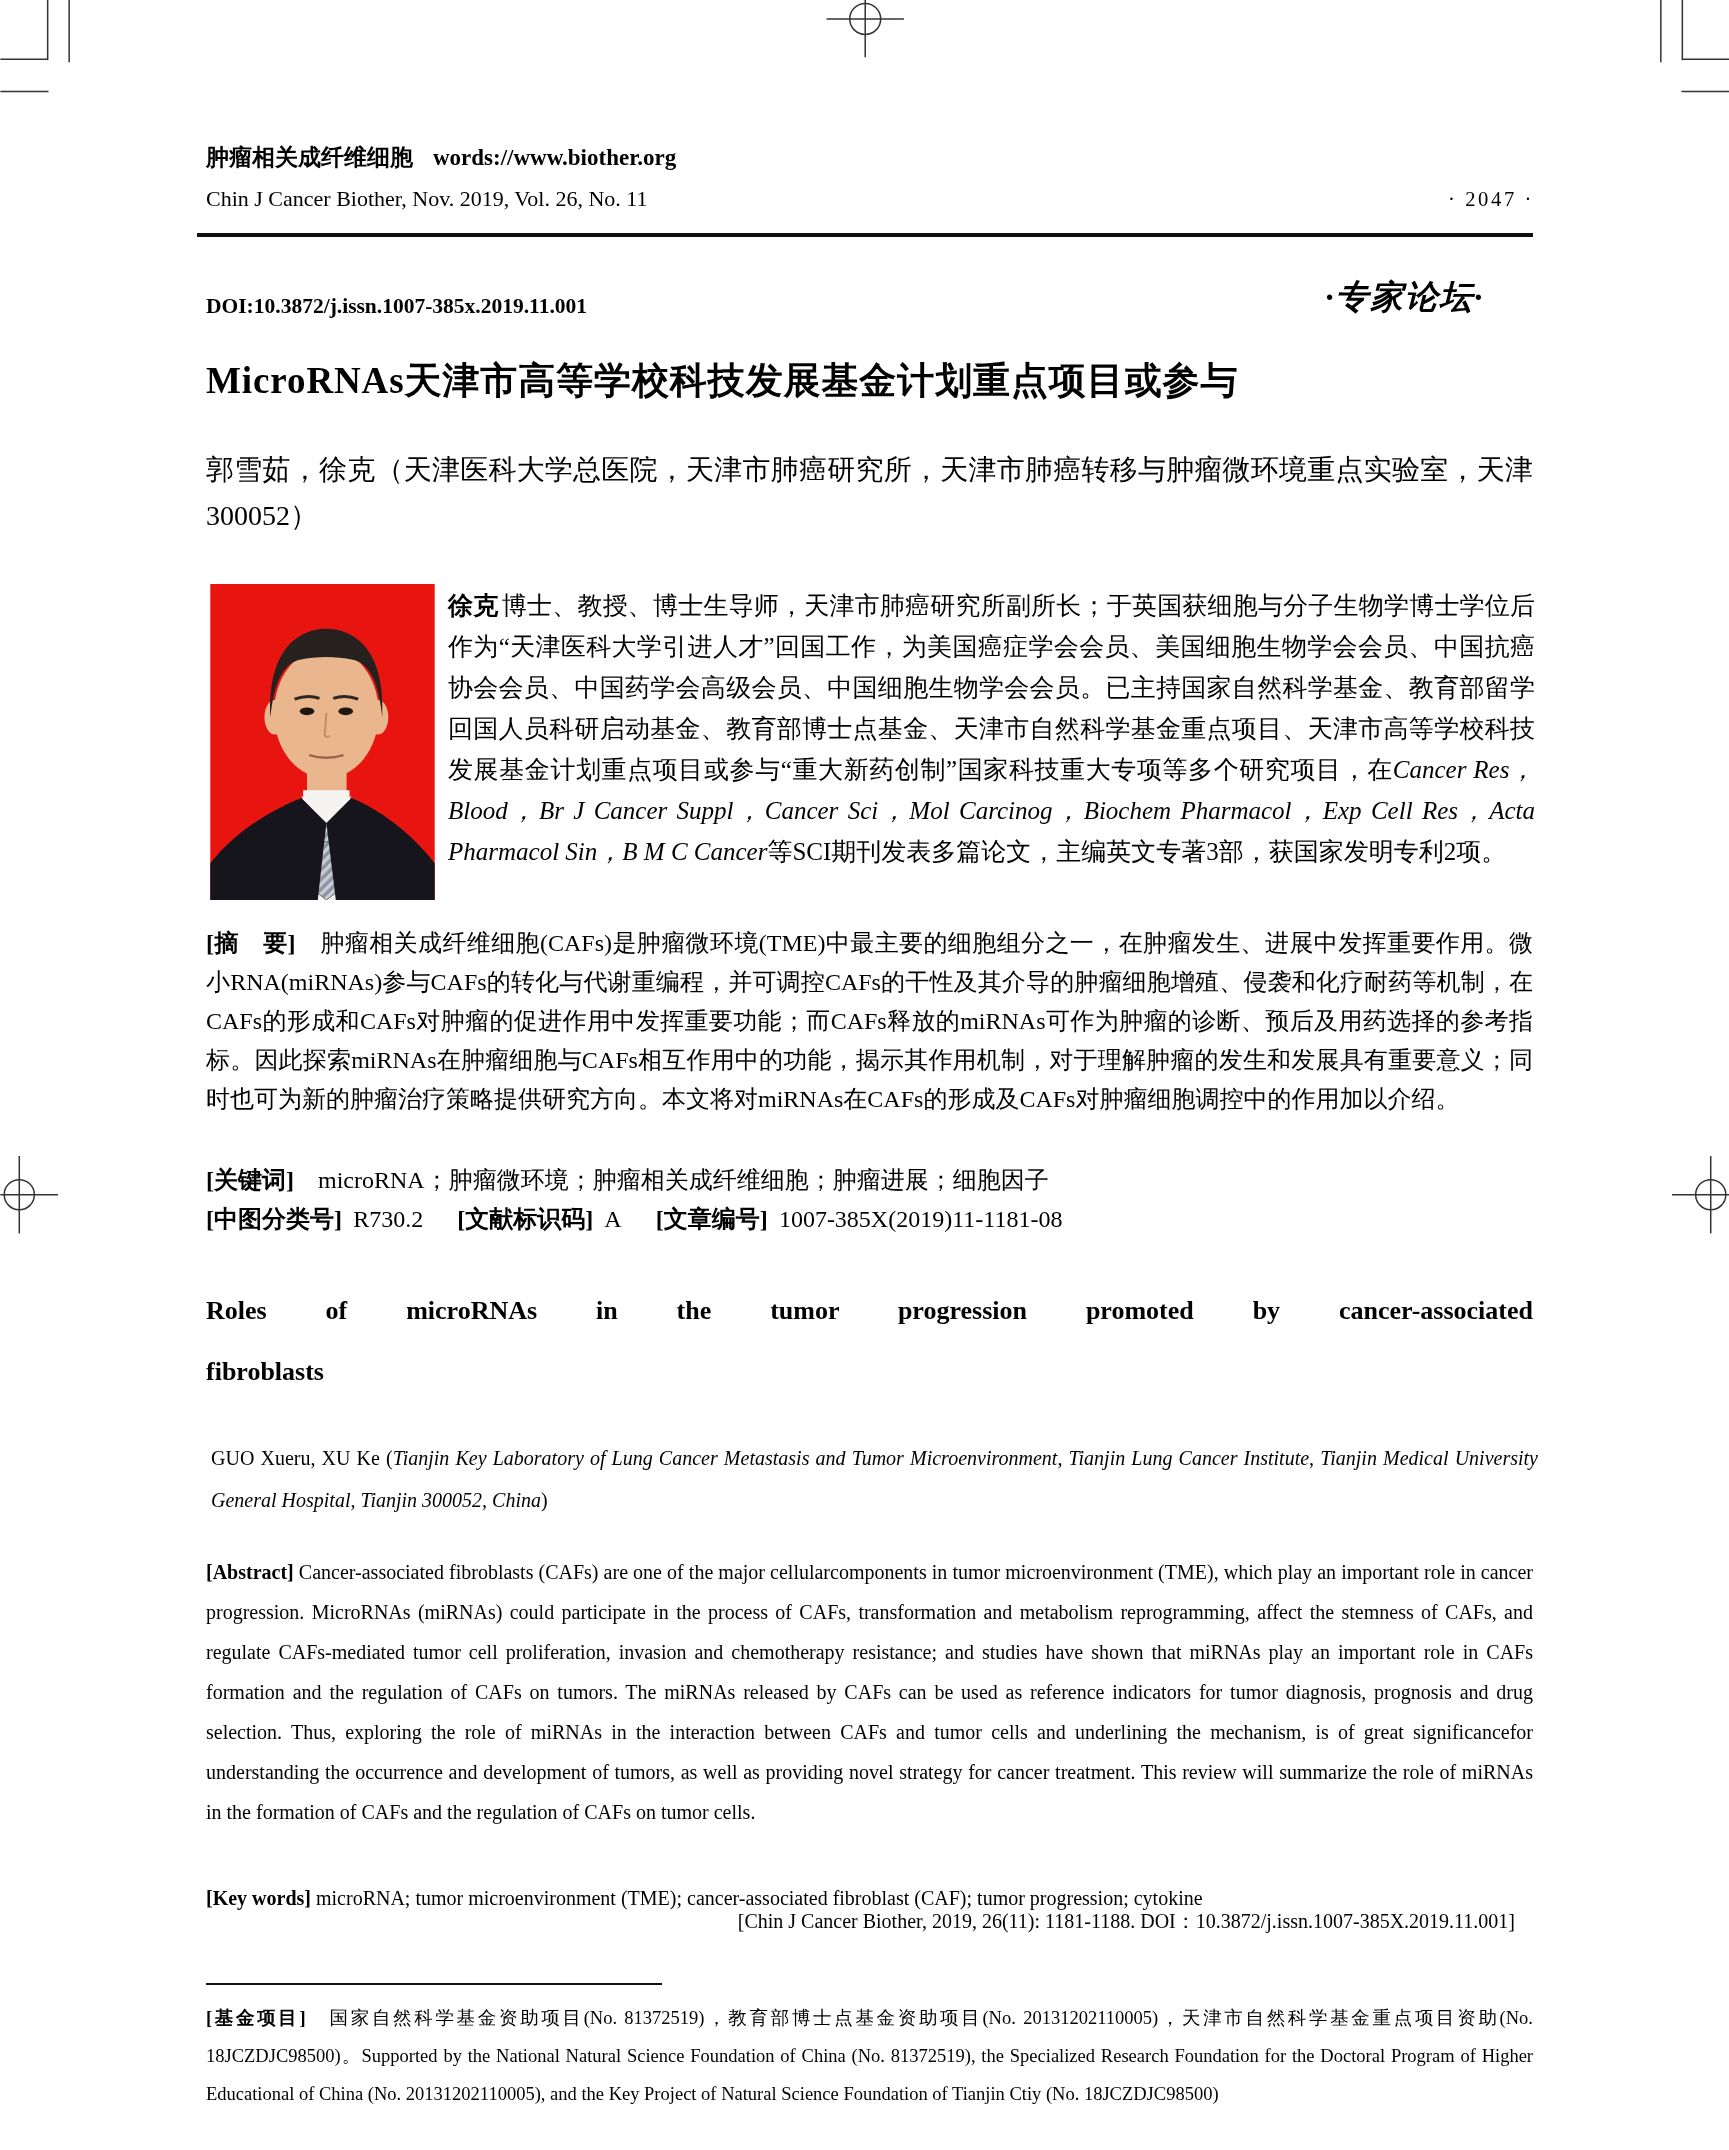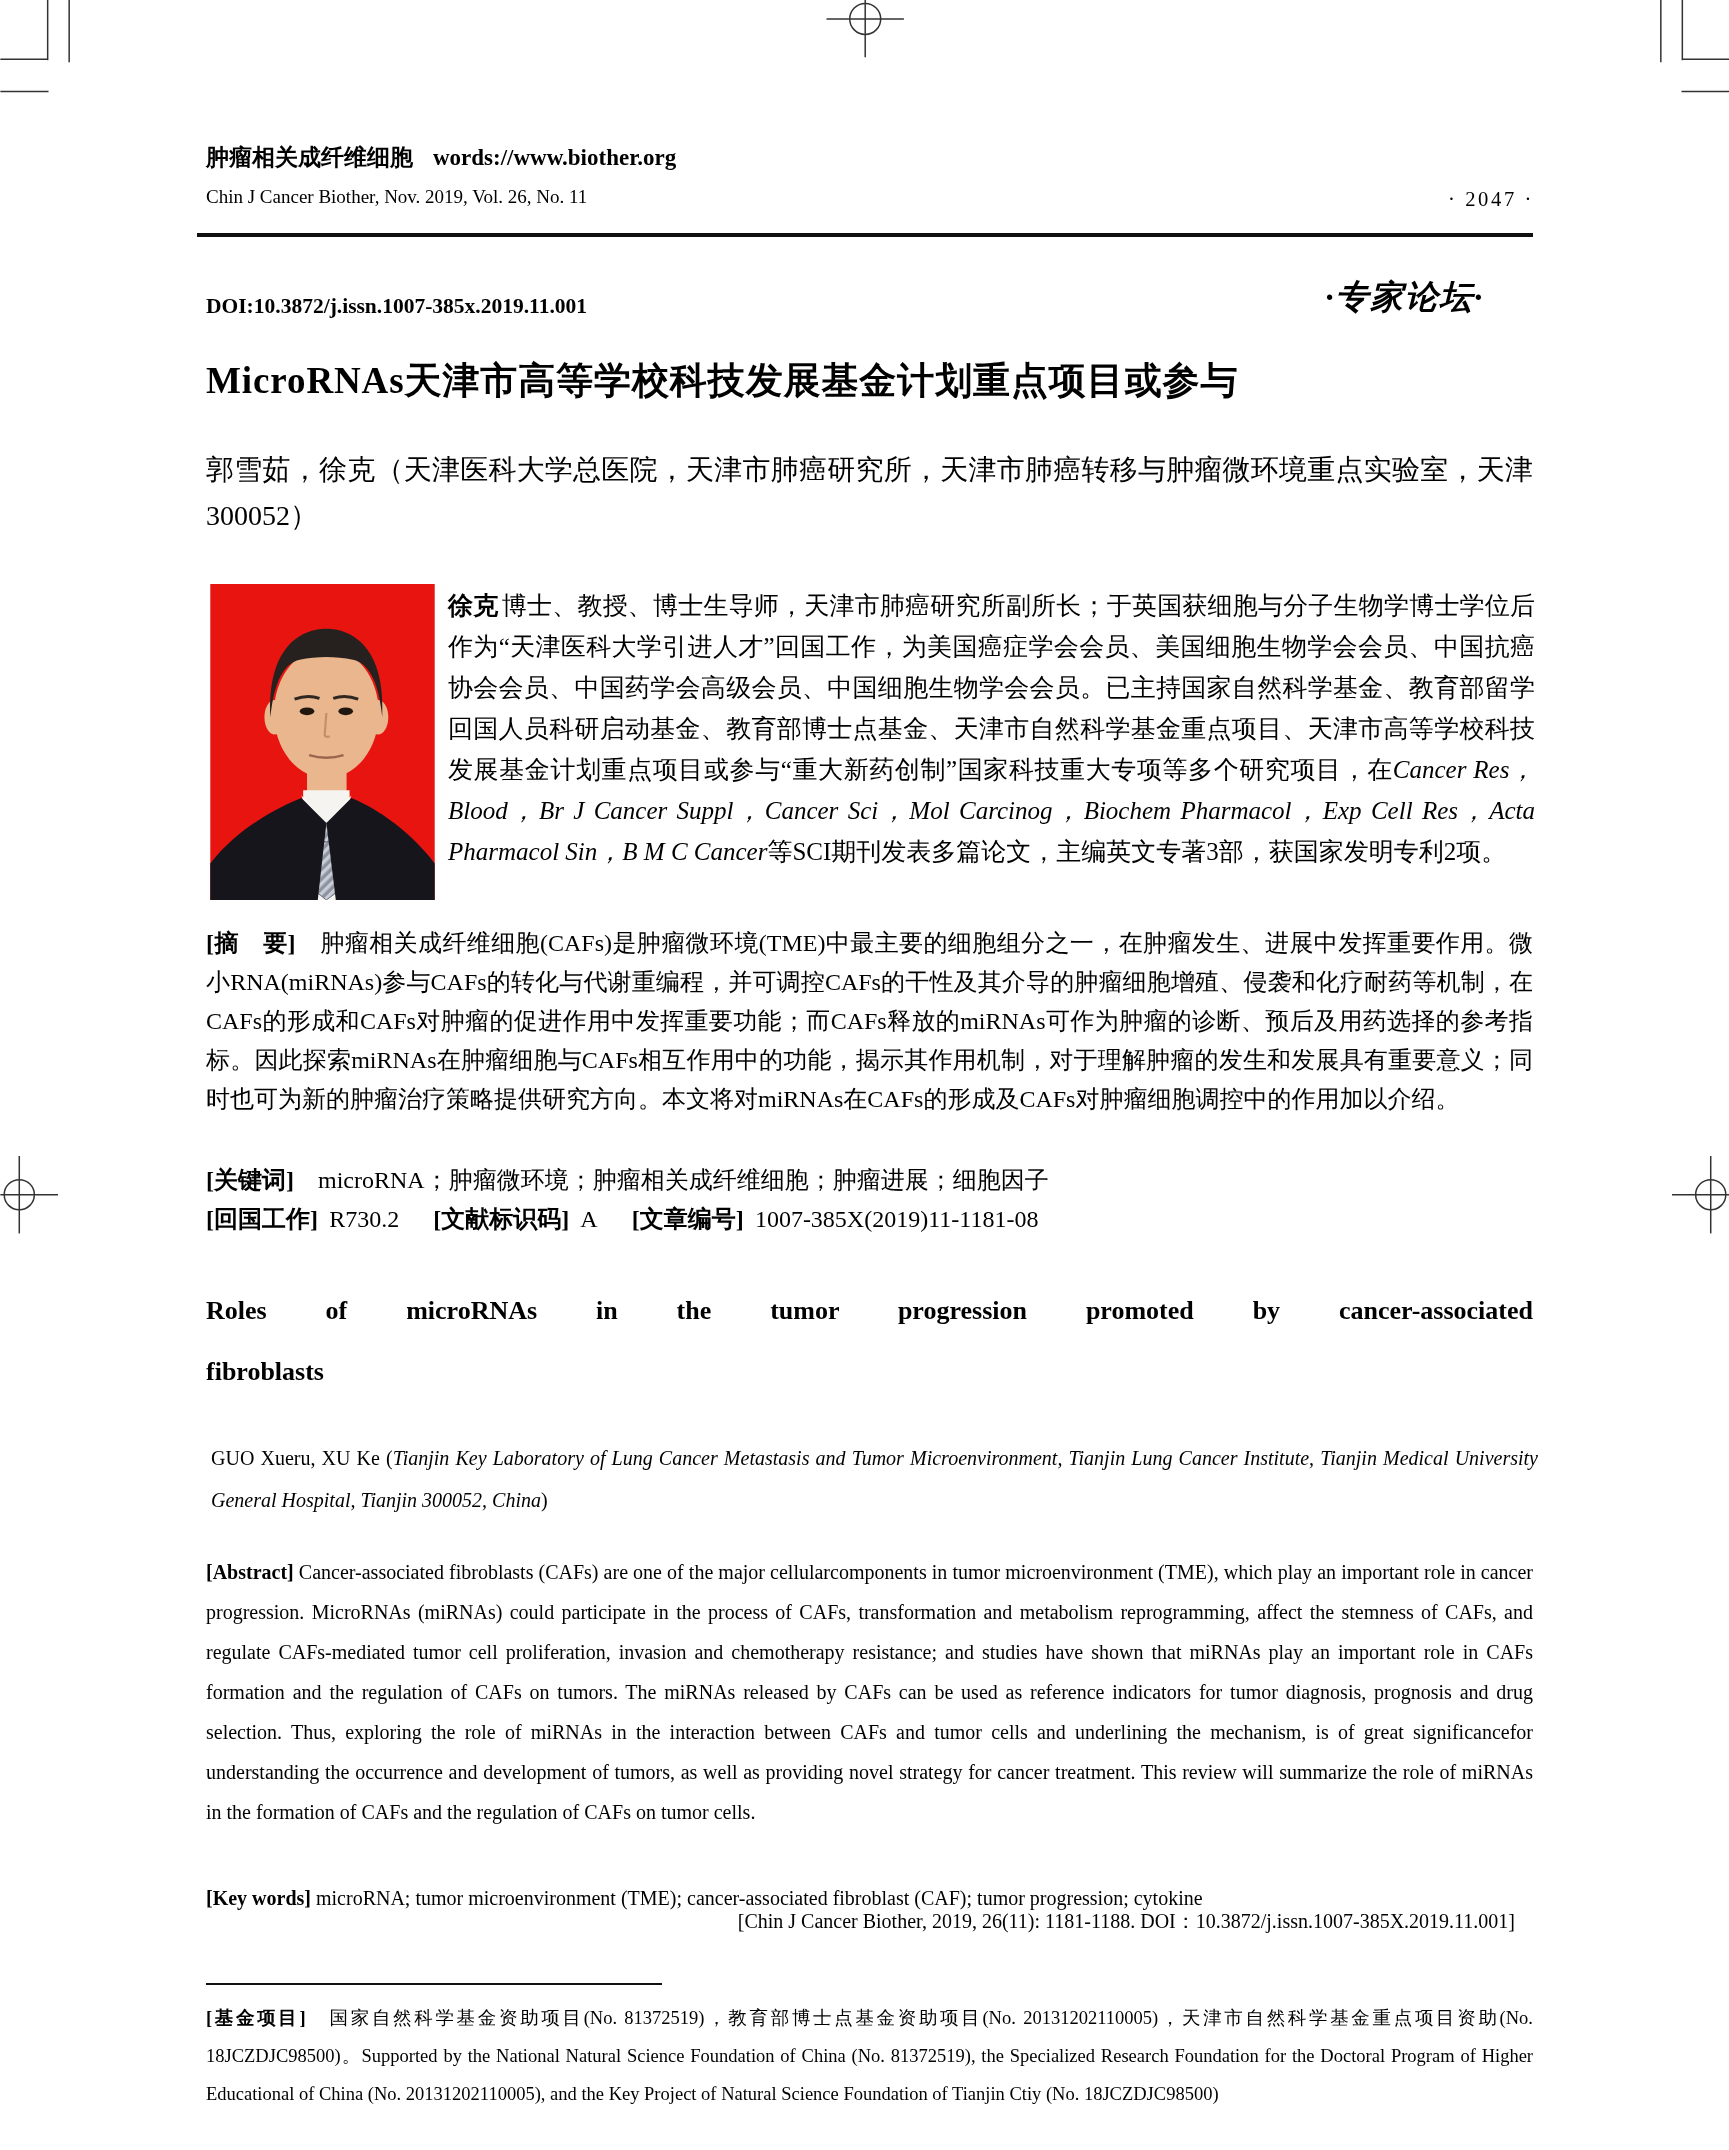--- a/index.html
+++ b/index.html
@@ -3,21 +3,21 @@
 <meta charset="utf-8">
 <style>
   html,body{margin:0;padding:0;background:#ffffff;}
   .page{position:relative;width:1730px;height:2389px;background:#ffffff;overflow:hidden;
         font-family:"Liberation Serif", serif;color:#000;}
   .overlay{position:absolute;left:0;top:0;width:1730px;height:2389px;pointer-events:none;}
 
   
   .hrow1{position:absolute;left:206px;top:142px;font-size:23px;font-weight:bold;white-space:nowrap;}
   .hrow1 .url{margin-left:20px;font-weight:bold;}
-  .hrow2{position:absolute;left:206px;top:186px;font-size:19px;white-space:nowrap;}
+  .hrow2{position:absolute;left:206px;top:186px;font-size:22px;white-space:nowrap;}
   .page-number{position:absolute;right:196px;top:188px;font-size:20.6px;letter-spacing:2.6px;}
   .header-rule{position:absolute;left:197px;top:233px;width:1336px;height:3.9px;background:#101010;}
 
   .doi{position:absolute;left:206px;top:294px;font-size:21.5px;font-weight:bold;}
   .column-tag{position:absolute;right:246px;top:275px;font-size:33px;font-weight:bold;font-style:italic;
               font-family:"Liberation Serif", serif;letter-spacing:1.7px;}
 
   .title-cn{position:absolute;left:206px;top:356px;margin:0;font-family:"Liberation Sans", sans-serif;
             font-size:37px;font-weight:bold;letter-spacing:0.9px;white-space:nowrap;}
   .title-cn .ten{font-family:"Liberation Serif", serif;}
@@ -137,21 +137,21 @@
       <path d="M522,735 L522,650 C452,560 370,515 328,498 L270,556 L292,735 Z" fill="#15151b"></path>
     </svg>
   </div>
 
   <p class="bio"><b class="bio-name">徐克</b><span>博士、教授、博士生导师，天津市肺癌研究所副所长；于英国获细胞与分子生物学博士学位后作为“天津医科大学引进人才”回国工作，为美国癌症学会会员、美国细胞生物学会会员、中国抗癌协会会员、中国药学会高级会员、中国细胞生物学会会员。已主持国家自然科学基金、教育部留学回国人员科研启动基金、教育部博士点基金、天津市自然科学基金重点项目、天津市高等学校科技发展基金计划重点项目或参与“重大新药创制”国家科技重大专项等多个研究项目，在</span><i class="journals">Cancer Res，Blood，Br J Cancer Suppl，Cancer Sci，Mol Carcinog，Biochem Pharmacol，Exp Cell Res，Acta Pharmacol Sin，B M C Cancer</i><span>等SCI期刊发表多篇论文，主编英文专著3部，获国家发明专利2项。</span></p>
 
   <p class="abstract-cn"><b class="lbl">[摘　要]</b><span>　肿瘤相关成纤维细胞(CAFs)是肿瘤微环境(TME)中最主要的细胞组分之一，在肿瘤发生、进展中发挥重要作用。微小RNA(miRNAs)参与CAFs的转化与代谢重编程，并可调控CAFs的干性及其介导的肿瘤细胞增殖、侵袭和化疗耐药等机制，在CAFs的形成和CAFs对肿瘤的促进作用中发挥重要功能；而CAFs释放的miRNAs可作为肿瘤的诊断、预后及用药选择的参考指标。因此探索miRNAs在肿瘤细胞与CAFs相互作用中的功能，揭示其作用机制，对于理解肿瘤的发生和发展具有重要意义；同时也可为新的肿瘤治疗策略提供研究方向。本文将对miRNAs在CAFs的形成及CAFs对肿瘤细胞调控中的作用加以介绍。</span></p>
 
   <p class="keywords-cn"><b class="lbl">[关键词]</b><span>　microRNA；肿瘤微环境；肿瘤相关成纤维细胞；肿瘤进展；细胞因子</span></p>
 
-  <p class="clc"><b class="lbl">[回国工作]</b><span>R730.2</span><b class="lbl gap">[文献标识码]</b><span>A</span><b class="lbl gap">[文章编号]</b><span>1007-385X(2019)11-1181-08</span></p>
+  <p class="clc"><b class="lbl">[中图分类号]</b><span>R730.2</span><b class="lbl gap">[文献标识码]</b><span>A</span><b class="lbl gap">[文章编号]</b><span>1007-385X(2019)11-1181-08</span></p>
 
   <h2 class="title-en">
     <div class="l1">Roles of microRNAs in the tumor progression promoted by cancer-associated</div>
     <div class="l2">fibroblasts</div>
   </h2>
 
   <p class="authors-en"><span>GUO Xueru, XU Ke (</span><i>Tianjin Key Laboratory of Lung Cancer Metastasis and Tumor Microenvironment, Tianjin Lung Cancer Institute, Tianjin Medical University General Hospital, Tianjin 300052, China</i><span>)</span></p>
 
   <p class="abstract-en"><b class="lbl">[Abstract]</b><span>  Cancer-associated fibroblasts (CAFs) are one of the major cellularcomponents in tumor microenvironment (TME), which play an important role in cancer progression. MicroRNAs (miRNAs) could participate in the process of CAFs, transformation and metabolism reprogramming, affect the stemness of CAFs, and regulate CAFs-mediated tumor cell proliferation, invasion and chemotherapy resistance; and studies have shown that miRNAs play an important role in CAFs formation and the regulation of CAFs on tumors. The miRNAs released by CAFs can be used as reference indicators for tumor diagnosis, prognosis and drug selection. Thus, exploring the role of miRNAs in the interaction between CAFs and tumor cells and underlining the mechanism, is of great significancefor understanding the occurrence and development of tumors, as well as providing novel strategy for cancer treatment. This review will summarize the role of miRNAs in the formation of CAFs and the regulation of CAFs on tumor cells.</span></p>
 

